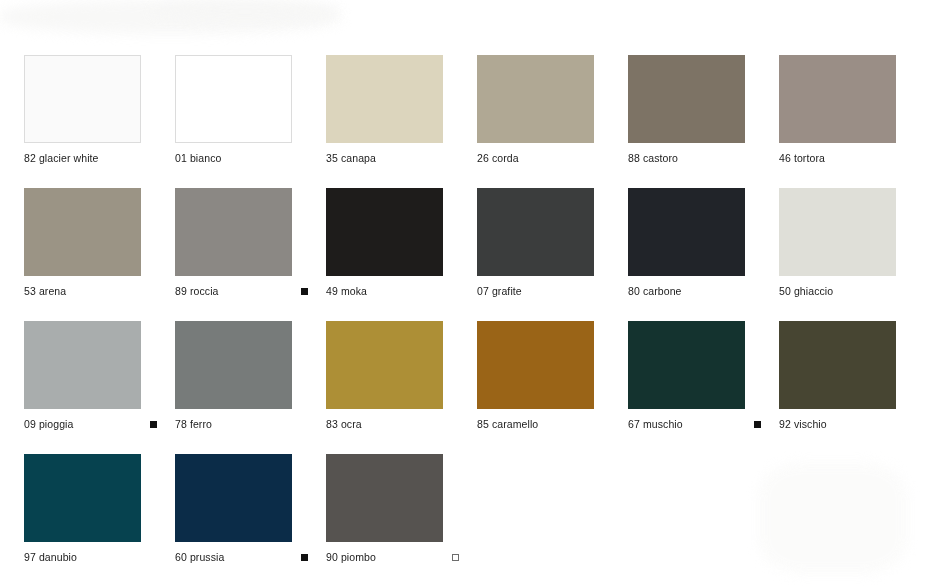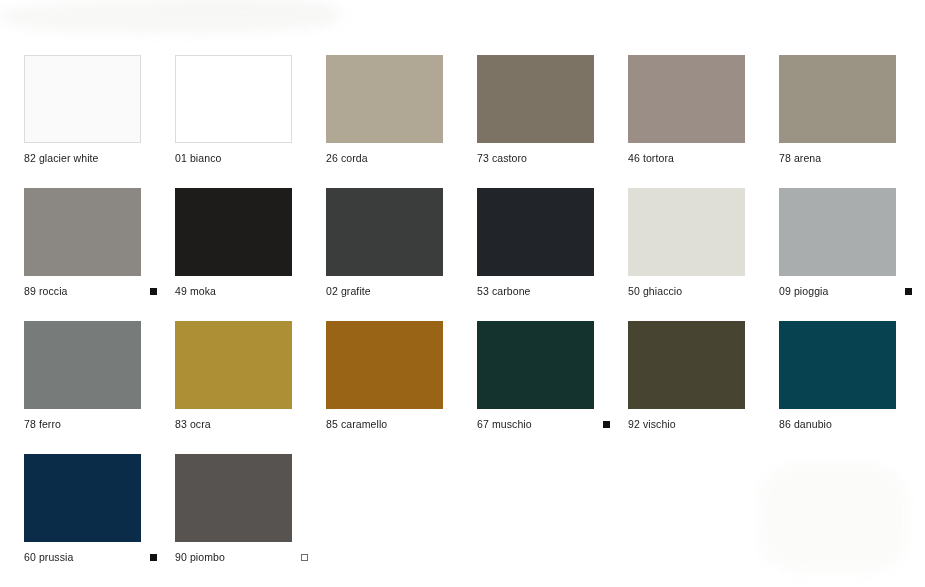--- a/index.html
+++ b/index.html
@@ -123,66 +123,72 @@
           <span class="caption-label">82 glacier white</span>
         </div>
       </div>
       <div class="swatch-cell">
         <div class="chip has-border" style="background-color: rgb(255, 255, 255);"></div>
         <div class="caption">
           <span class="caption-label">01 bianco</span>
         </div>
       </div>
       <div class="swatch-cell">
+        <div class="chip" style="background-color: rgb(220, 213, 189);"></div>
+        <div class="caption">
+          <span class="caption-label">35 canapa</span>
+        </div>
+      </div>
+      <div class="swatch-cell">
         <div class="chip" style="background-color: rgb(176, 168, 148);"></div>
         <div class="caption">
           <span class="caption-label">26 corda</span>
         </div>
       </div>
       <div class="swatch-cell">
         <div class="chip" style="background-color: rgb(125, 115, 101);"></div>
         <div class="caption">
-          <span class="caption-label">73 castoro</span>
+          <span class="caption-label">88 castoro</span>
         </div>
       </div>
       <div class="swatch-cell">
         <div class="chip" style="background-color: rgb(154, 142, 134);"></div>
         <div class="caption">
           <span class="caption-label">46 tortora</span>
         </div>
       </div>
       <div class="swatch-cell">
         <div class="chip" style="background-color: rgb(155, 148, 133);"></div>
         <div class="caption">
-          <span class="caption-label">78 arena</span>
+          <span class="caption-label">53 arena</span>
         </div>
       </div>
       <div class="swatch-cell">
         <div class="chip" style="background-color: rgb(139, 136, 132);"></div>
         <div class="caption">
           <span class="caption-label">89 roccia</span>
           <span class="marker filled"></span>
         </div>
       </div>
       <div class="swatch-cell">
         <div class="chip" style="background-color: rgb(30, 28, 27);"></div>
         <div class="caption">
           <span class="caption-label">49 moka</span>
         </div>
       </div>
       <div class="swatch-cell">
         <div class="chip" style="background-color: rgb(59, 61, 61);"></div>
         <div class="caption">
-          <span class="caption-label">02 grafite</span>
+          <span class="caption-label">07 grafite</span>
         </div>
       </div>
       <div class="swatch-cell">
         <div class="chip" style="background-color: rgb(33, 36, 41);"></div>
         <div class="caption">
-          <span class="caption-label">53 carbone</span>
+          <span class="caption-label">80 carbone</span>
         </div>
       </div>
       <div class="swatch-cell">
         <div class="chip" style="background-color: rgb(223, 223, 216);"></div>
         <div class="caption">
           <span class="caption-label">50 ghiaccio</span>
         </div>
       </div>
       <div class="swatch-cell">
         <div class="chip" style="background-color: rgb(169, 173, 173);"></div>
@@ -218,21 +224,21 @@
       </div>
       <div class="swatch-cell">
         <div class="chip" style="background-color: rgb(71, 69, 50);"></div>
         <div class="caption">
           <span class="caption-label">92 vischio</span>
         </div>
       </div>
       <div class="swatch-cell">
         <div class="chip" style="background-color: rgb(6, 66, 79);"></div>
         <div class="caption">
-          <span class="caption-label">86 danubio</span>
+          <span class="caption-label">97 danubio</span>
         </div>
       </div>
       <div class="swatch-cell">
         <div class="chip" style="background-color: rgb(11, 44, 72);"></div>
         <div class="caption">
           <span class="caption-label">60 prussia</span>
           <span class="marker filled"></span>
         </div>
       </div>
       <div class="swatch-cell">

